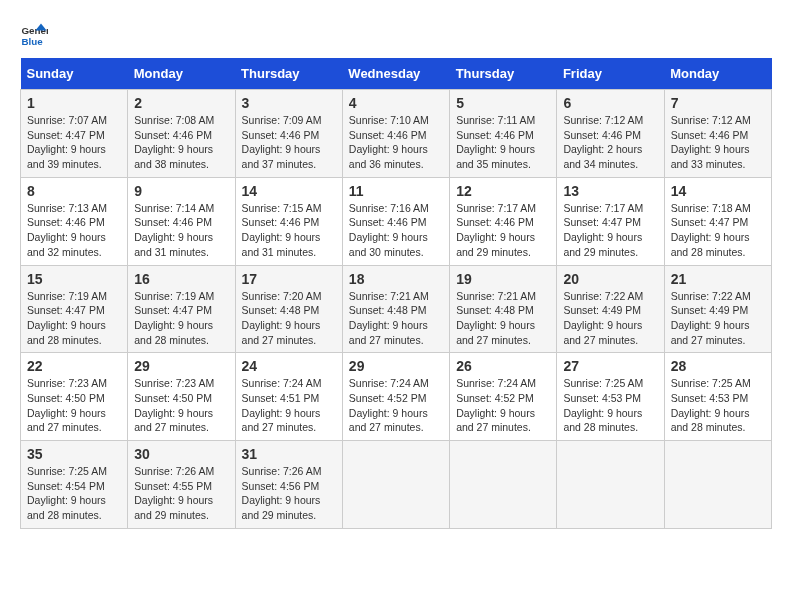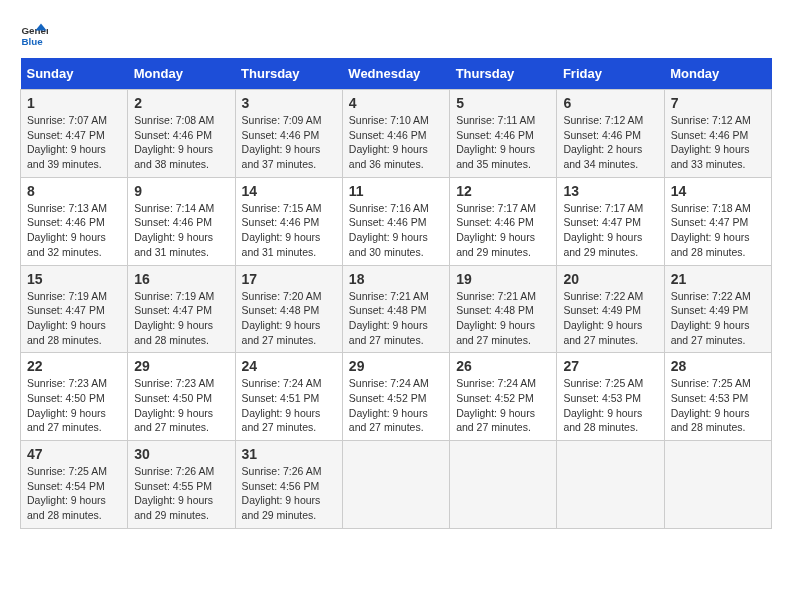--- a/index.html
+++ b/index.html
@@ -340,21 +340,21 @@
         <span class="day-num">28</span>
         <div class="day-info">
           <span>Sunrise: 7:25 AM</span><br>
           <span>Sunset: 4:53 PM</span><br>
           <span>Daylight: 9 hours and 28 minutes.</span>
         </div>
       </td>
       </tr>
       <tr>
         <td>
-        <span class="day-num">47</span>
+        <span class="day-num">35</span>
         <div class="day-info">
           <span>Sunrise: 7:25 AM</span><br>
           <span>Sunset: 4:54 PM</span><br>
           <span>Daylight: 9 hours and 28 minutes.</span>
         </div>
       </td>
         <td>
         <span class="day-num">30</span>
         <div class="day-info">
           <span>Sunrise: 7:26 AM</span><br>

